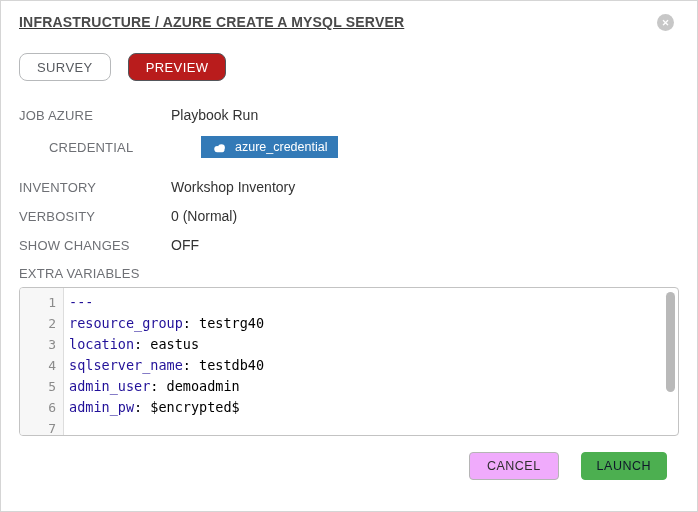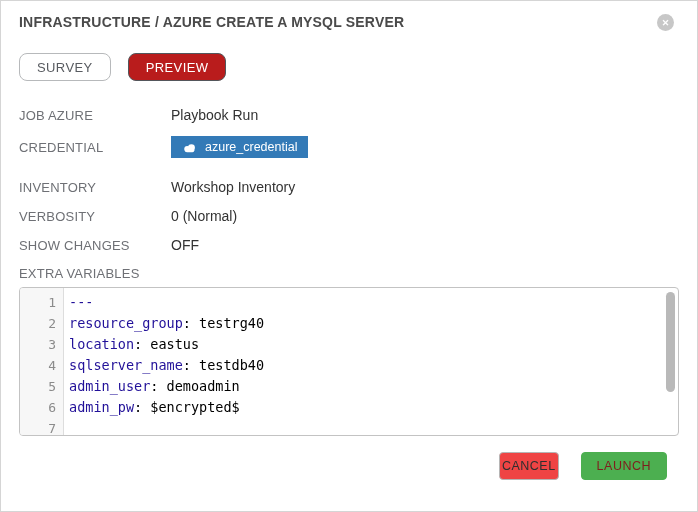--- a/index.html
+++ b/index.html
@@ -9,21 +9,21 @@
   .modal {
     position: relative;
     width: 698px; height: 512px;
     background: #fff;
     border: 1px solid #d5d5d5;
     padding: 12px 18px 0 18px;
     overflow: hidden;
   }
 
   
-  .modal-header { position: relative; height: 18px; }
+  .modal-header { position: relative; height: 18px; text-decoration: underline; }
   .modal-title {
     font-size: 14px; font-weight: bold; color: #4a4a4a;
     text-transform: uppercase; letter-spacing: 0.2px; line-height: 18px;
   }
   .close-btn {
     position: absolute; top: 1px; right: 5px;
     width: 17px; height: 17px; border-radius: 50%;
     background: #c7c7c7; color: #fff;
     display: flex; align-items: center; justify-content: center;
     font-size: 9px; font-weight: bold; cursor: pointer; border: none;
@@ -36,21 +36,21 @@
     border-radius: 8px; font-size: 13px; letter-spacing: 0.4px;
     display: inline-flex; align-items: center; cursor: pointer;
     font-family: "Liberation Sans", sans-serif;
   }
   .tab-btn.inactive { background: #fff; border: 1px solid #b7b9bb; color: #585b60; }
   .tab-btn.active { background: #b91c1c; border: 1px solid #53565b; color: #fff; }
 
   
   .fields { margin-top: 26px; }
   .field-row { display: flex; align-items: center; margin-bottom: 13px; }
-  .field-row.credential { margin-bottom: 21px; }
+  .field-row.credential { margin-bottom: 21px; margin-left: 30px; }
   .field-row.last { }
   .field-label {
     width: 152px; flex: 0 0 152px;
     font-size: 13px; color: #6e7075; letter-spacing: 0.2px;
   }
   .field-value { font-size: 14px; color: #333; }
 
   .credential-badge {
     display: inline-flex; align-items: center; gap: 8px;
     background: #337ab7; color: #fff;
@@ -100,22 +100,22 @@
     margin-top: 16px;
     display: flex; justify-content: flex-end; align-items: center;
     gap: 22px; padding-right: 12px;
   }
   .btn {
     height: 28px; border-radius: 4px; font-size: 12.5px;
     letter-spacing: 0.5px; cursor: pointer;
     display: inline-flex; align-items: center; justify-content: center;
     font-family: "Liberation Sans", sans-serif;
   }
-  .btn-cancel { background: #ef4444; border: 1px solid #b5b5b5; color: #2f2f2f; padding: 0 2px; }
-  .btn-launch { background: #4caf50; border: 1px solid #4caf50; color: #7f1d1d; padding: 0 15px; }
+  .btn-cancel { background: #f0abfc; border: 1px solid #b5b5b5; color: #2f2f2f; padding: 0 17px; }
+  .btn-launch { background: #4caf50; border: 1px solid #4caf50; color: #0f172a; padding: 0 15px; }
 </style>
 </head>
 <body>
 
 <div class="modal">
 
   <div class="modal-header">
     <div class="modal-title">INFRASTRUCTURE / AZURE CREATE A MYSQL SERVER</div>
     <button class="close-btn">
         <span>✕</span>

